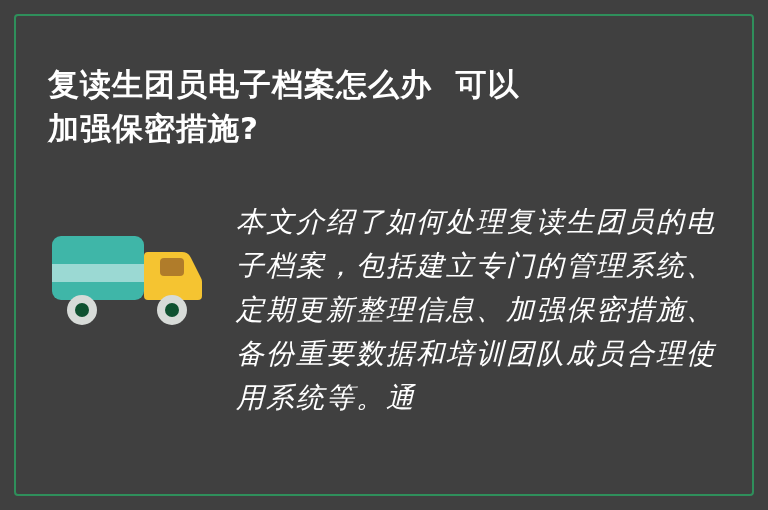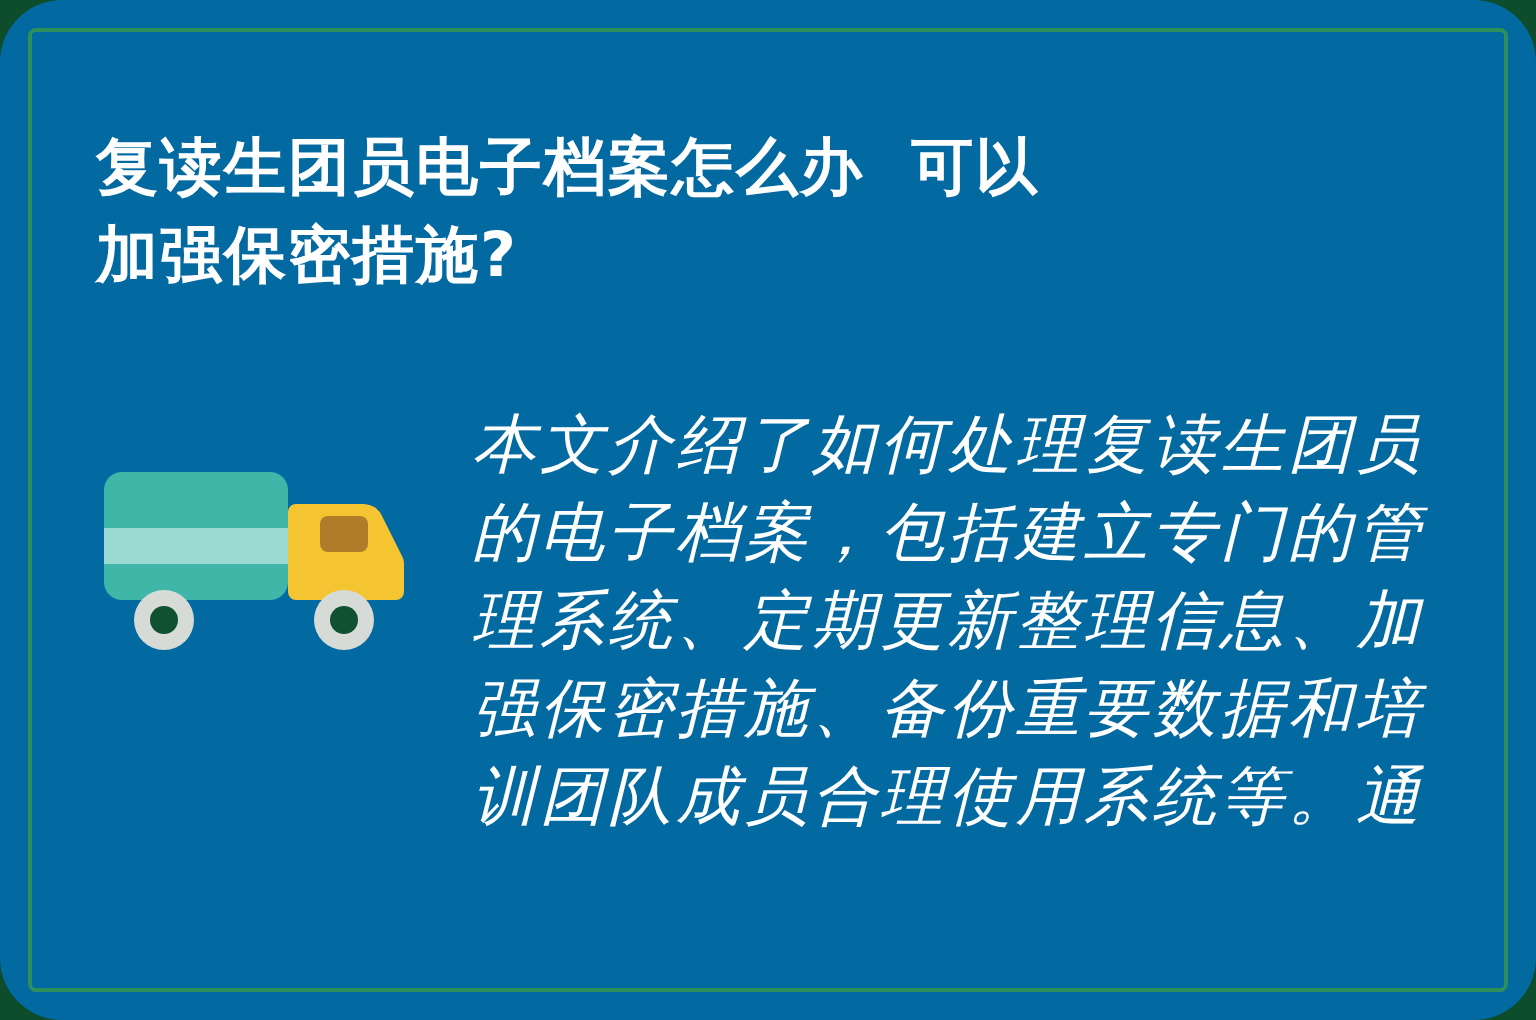--- a/index.html
+++ b/index.html
@@ -10,23 +10,22 @@
     width: 768px;
     height: 510px;
     background: #0d4d2b;
     font-family: "DejaVu Sans", sans-serif;
     overflow: hidden;
   }
   .card {
     position: relative;
     width: 768px;
     height: 510px;
-    background: #0369a1;
+    background: #404040;
     box-sizing: border-box;
-    border-radius: 31px;
   }
   .border-frame {
     position: absolute;
     left: 14px;
     top: 14px;
     right: 14px;
     bottom: 14px;
     border: 2px solid #2f8f5b;
     border-radius: 4px;
     pointer-events: none;
@@ -57,21 +56,21 @@
   .illustration {
     width: 176px;
     flex: 0 0 176px;
     padding-top: 18px;
   }
   .body-text {
     flex: 1 1 auto;
     margin-left: 12px;
     color: #ffffff;
     font-family: "DejaVu Serif", serif;
-    font-size: 32px;
+    font-size: 28px;
     line-height: 44px;
     letter-spacing: 2px;
     font-style: italic;
     text-align: left;
     word-break: break-all;
   }
 </style>
 </head>
 <body>
 

